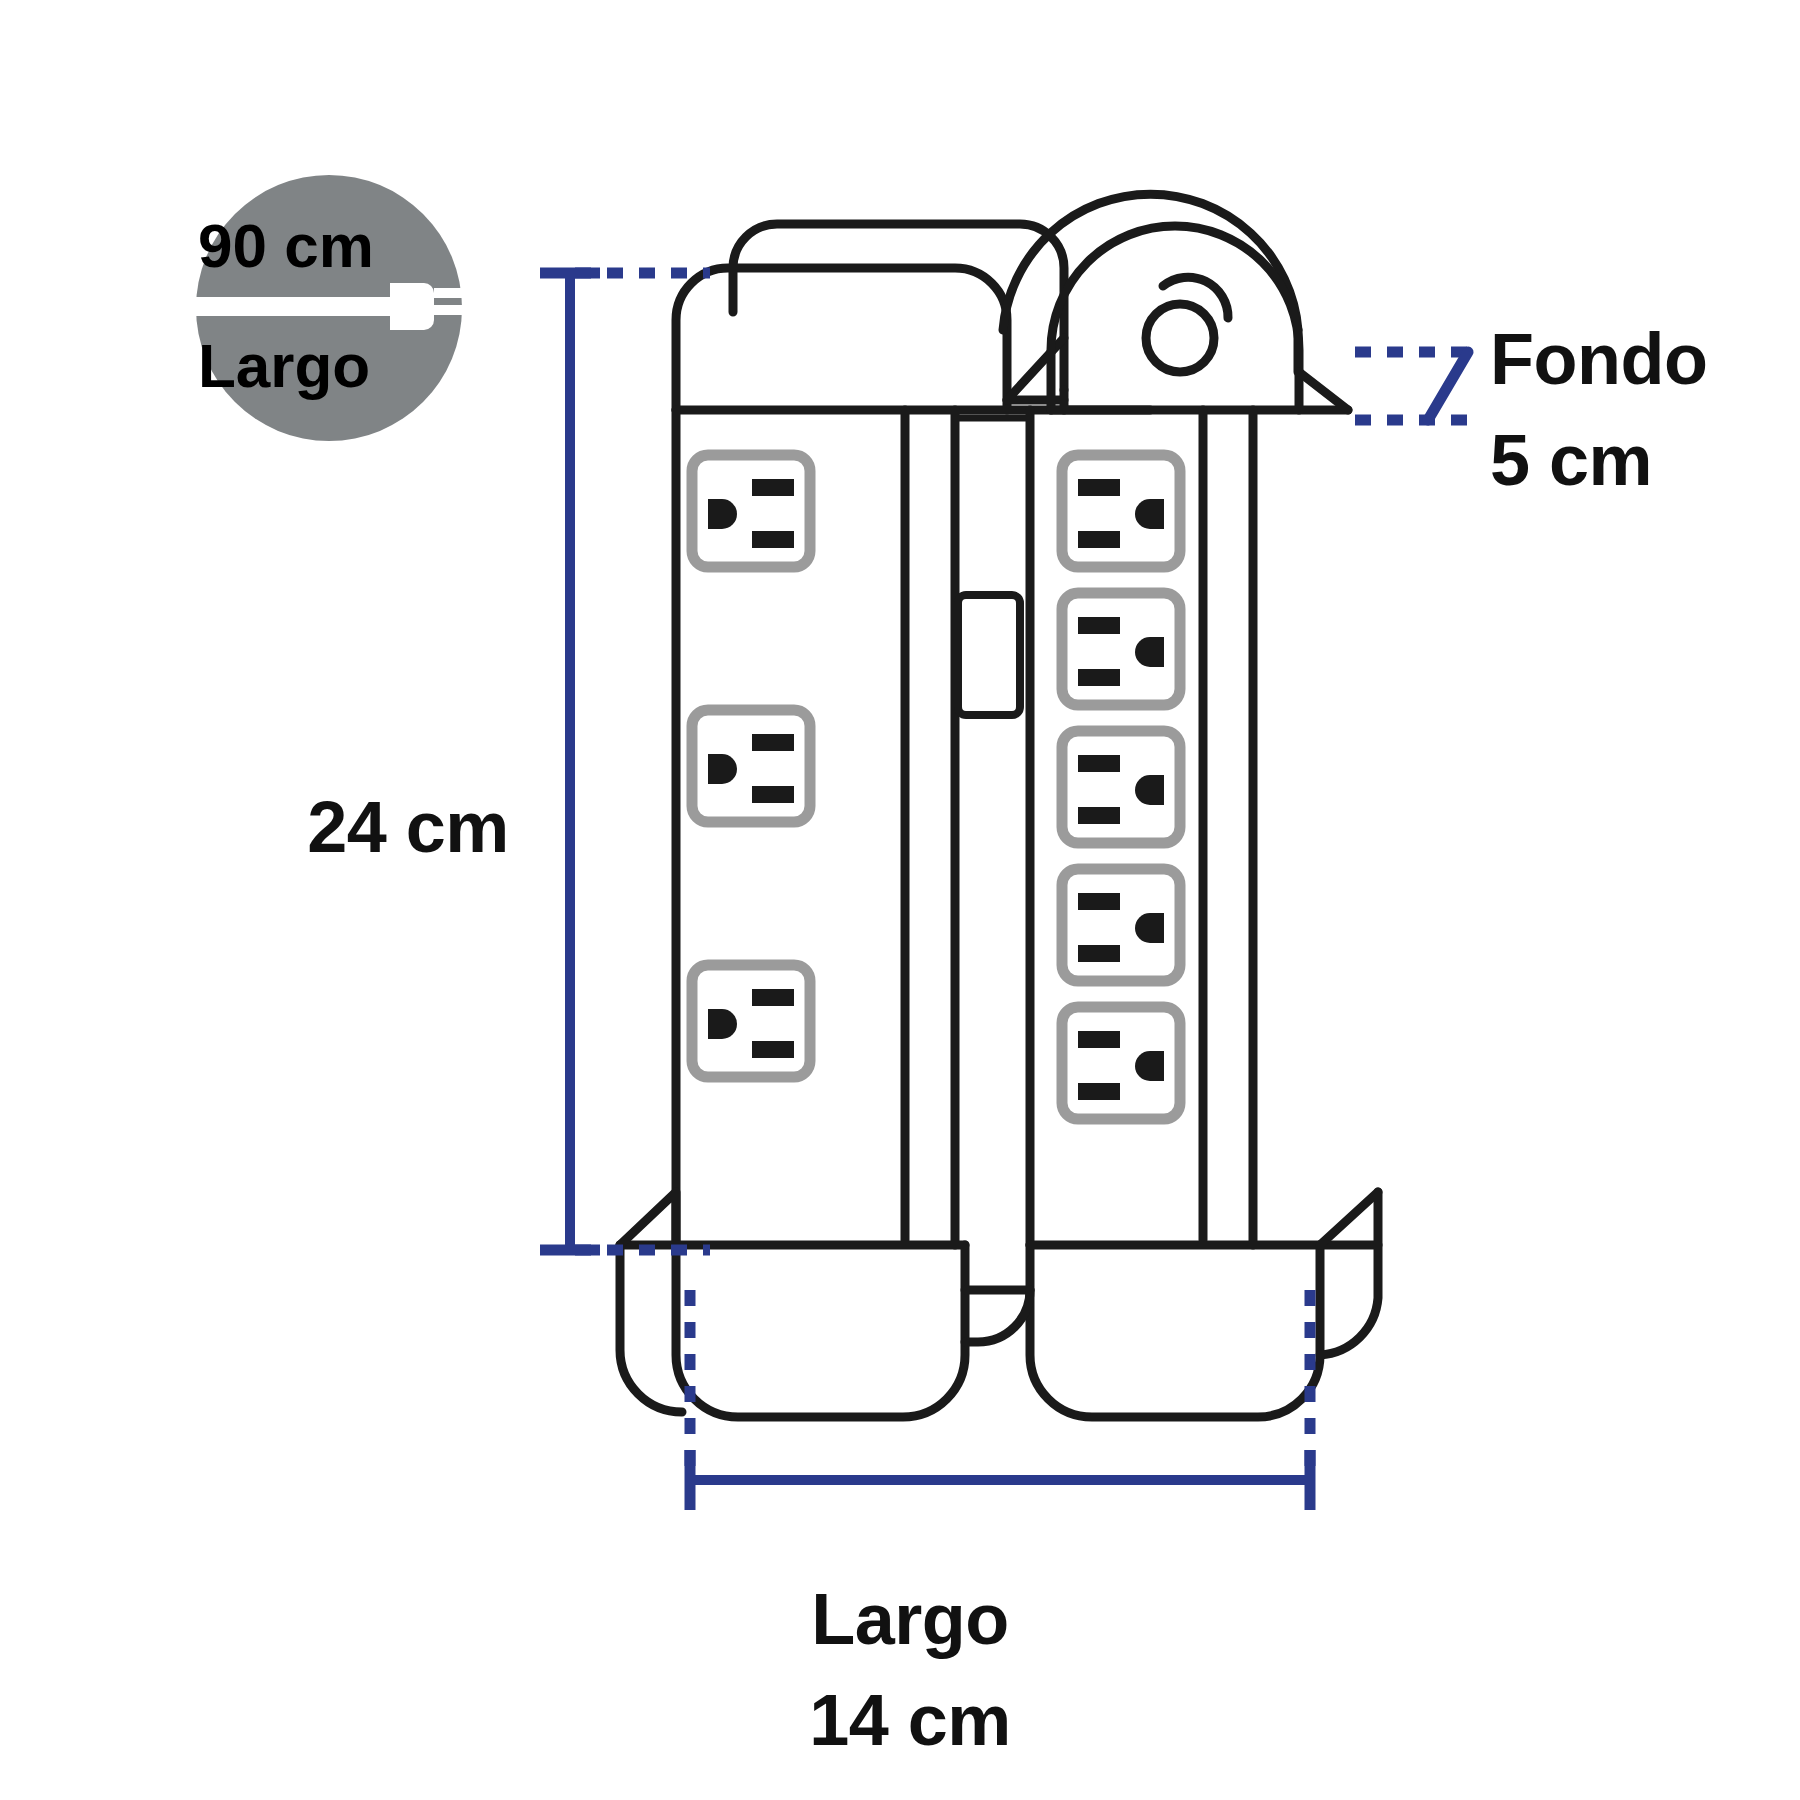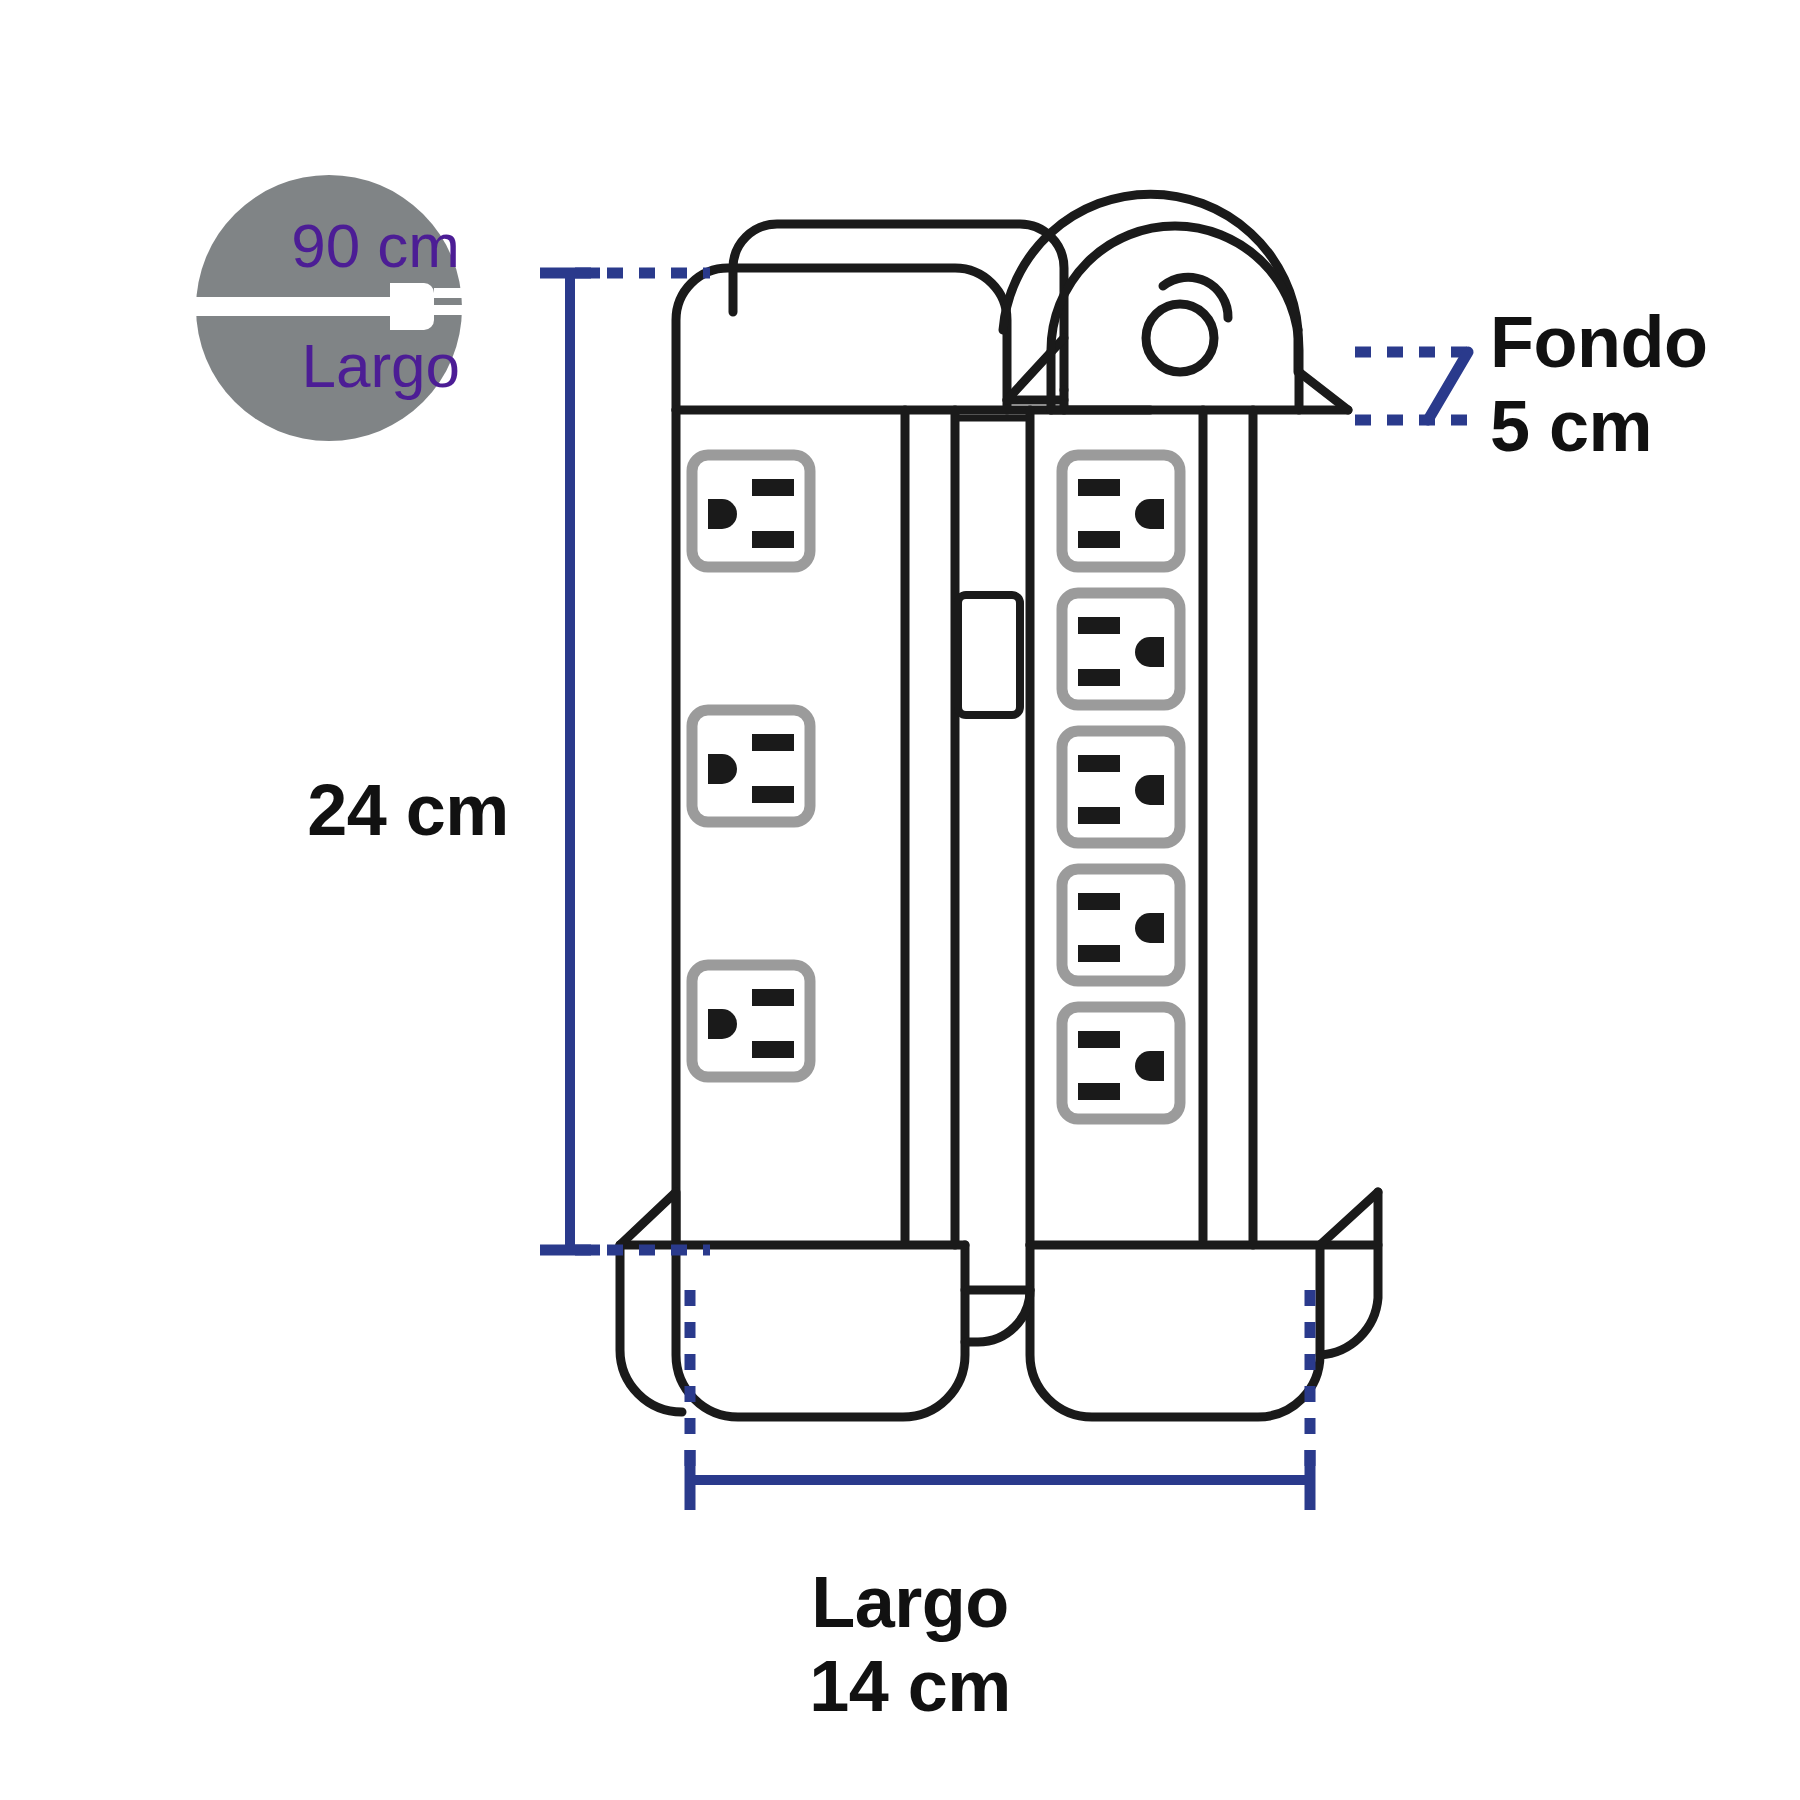--- a/index.html
+++ b/index.html
@@ -8,29 +8,29 @@
     width:1800px;height:1800px;
     font-family:"Liberation Sans","DejaVu Sans",sans-serif;
     position:relative;overflow:hidden;
   }
   #stage{position:absolute;inset:0;width:1800px;height:1800px;}
   svg.layer{position:absolute;top:0;left:0;width:1800px;height:1800px;}
 
   .txt{position:absolute;color:#111;font-weight:700;letter-spacing:-0.5px;white-space:nowrap;}
 
   
-  .badge-txt{position:absolute;color:#4c1d95;font-weight:400;white-space:nowrap;text-align:right;}
+  .badge-txt{position:absolute;color:#000000;font-weight:700;white-space:nowrap;text-align:left;}
   #badge-value{font-size:62px;left:198px;top:210px;width:262px;}
   #badge-caption{font-size:62px;left:198px;top:330px;width:262px;}
 
   
   #alto-block{left:258px;top:768px;width:300px;text-align:center;font-size:72px;line-height:84px;}
   #largo-block{left:730px;top:1560px;width:360px;text-align:center;font-size:72px;line-height:84px;}
   #fondo-block{left:1490px;top:300px;width:300px;text-align:left;font-size:72px;line-height:84px;}
-  .dimline2{display:block;}
+  .dimline2{display:block;margin-top:17px;}
 </style>
 </head>
 <body>
 
 <div id="stage">
 
   <svg class="layer" viewBox="0 0 1800 1800">
     <defs>
       <g id="socket-marks">
 

